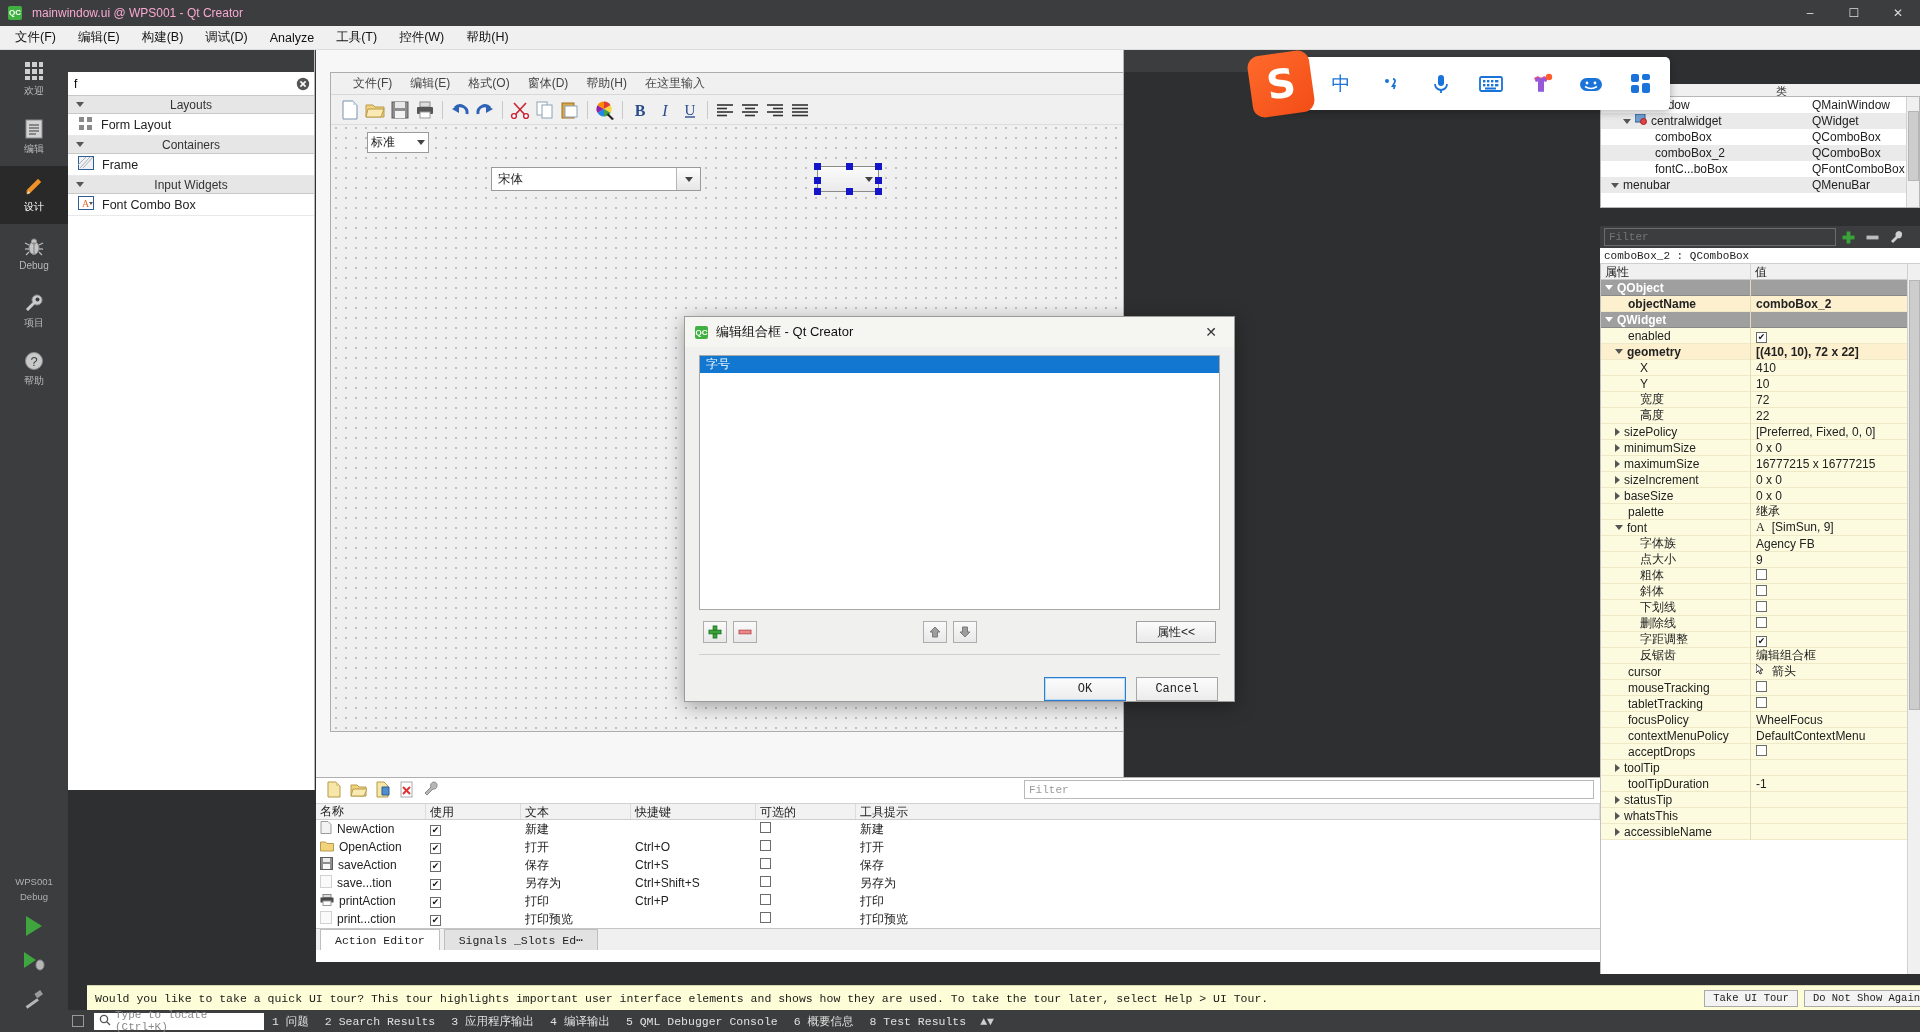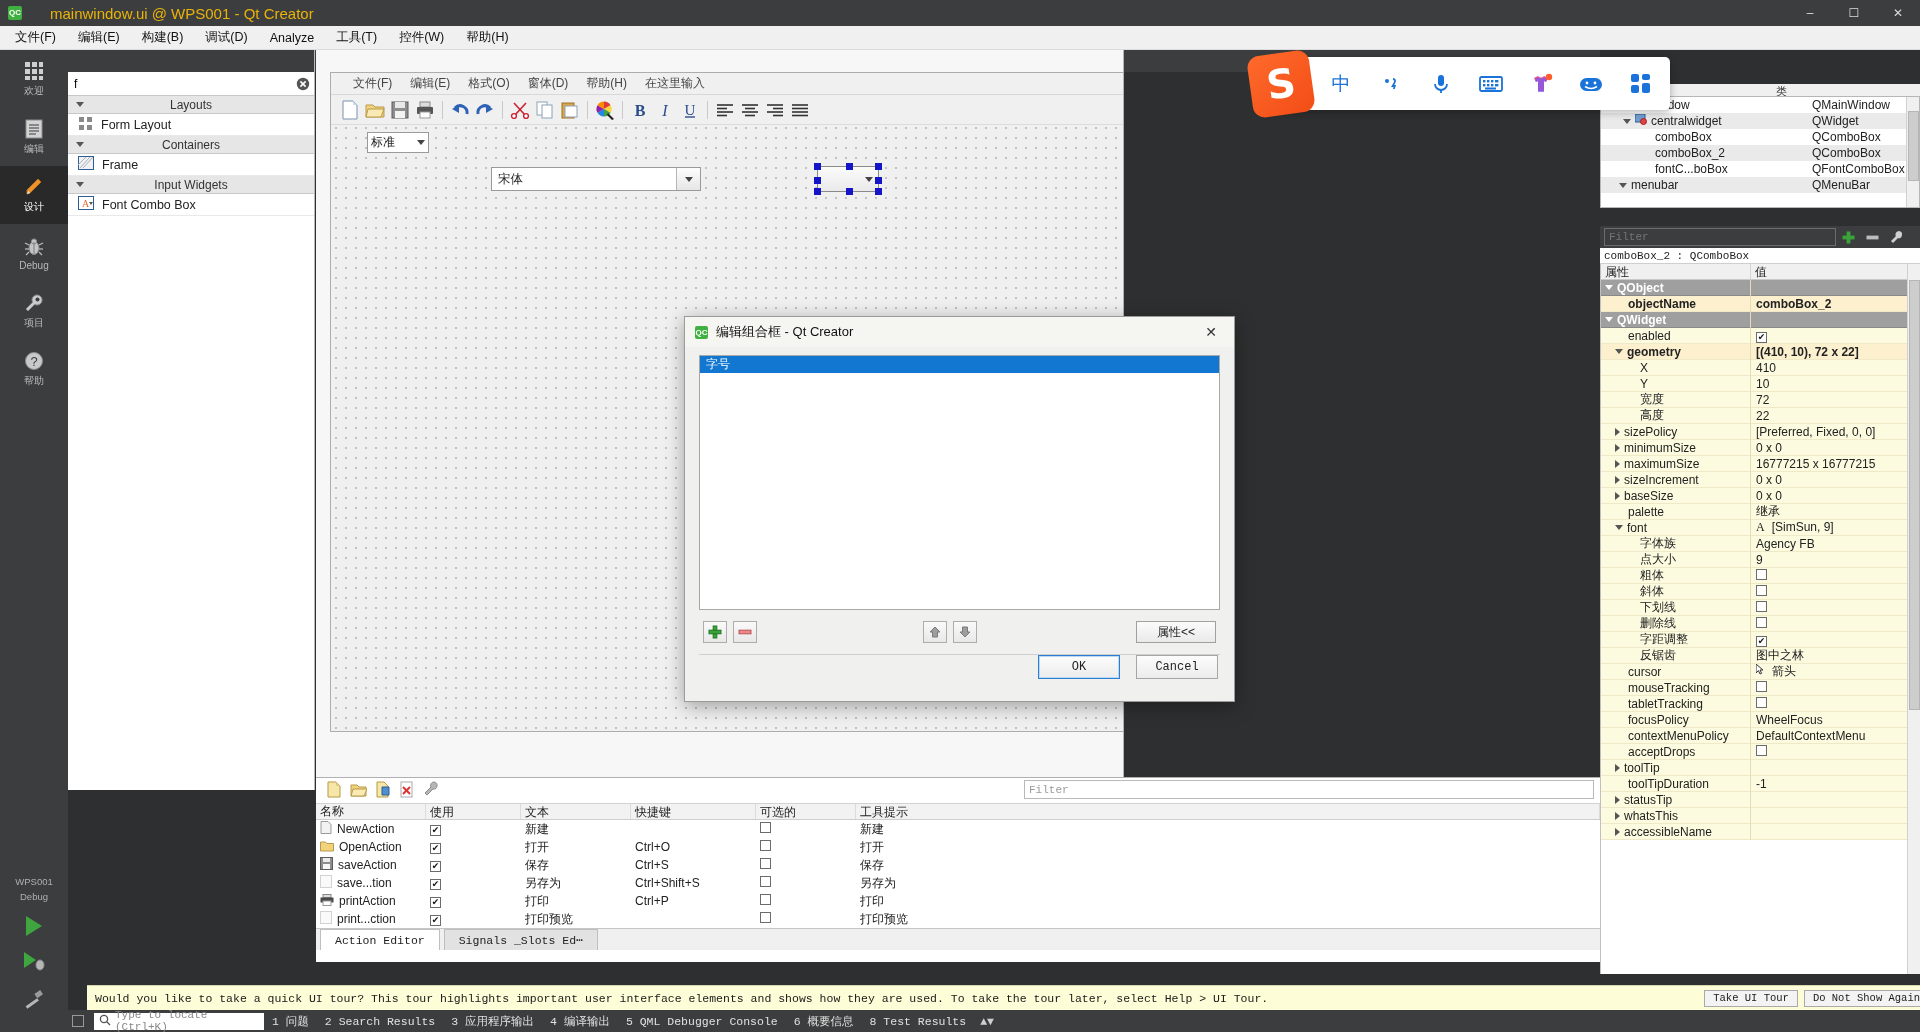--- a/index.html
+++ b/index.html
@@ -6,21 +6,21 @@
   html,body { width:1920px; height:1032px; overflow:hidden; background:#2e2f30;
     font-family:"Liberation Sans","DejaVu Sans",sans-serif; font-size:12px; color:#222; }
   #app { position:relative; width:1920px; height:1032px; }
 
   
   .titlebar { position:absolute; left:0; top:0; width:1920px; height:26px;
     background:#3c3d3e; display:flex; align-items:center; }
   .tb-logo { width:14px; height:14px; margin-left:8px; border-radius:2px;
     background:#40b040; color:#fff; font-size:8px; line-height:14px; text-align:center;
     font-family:"Liberation Sans",sans-serif; font-weight:bold; }
-  .tb-title { margin-left:28px; color:#eab308; font-size:15px; }
+  .tb-title { margin-left:10px; color:#f9a8d4; font-size:12px; }
   .tb-btns { margin-left:auto; display:flex; height:26px; }
   .tb-btn { width:44px; height:26px; display:flex; align-items:center; justify-content:center;
     color:#dcdcdc; font-size:12px; }
 
   
   .menubar { position:absolute; left:0; top:26px; width:1920px; height:24px;
     background:#f0f0f0; display:flex; align-items:center; padding-left:4px;
     border-bottom:1px solid #dcdcdc; }
   .menuitem { padding:3px 11px; font-size:12.5px; color:#111; }
 
@@ -96,22 +96,22 @@
   .listview { flex:1; background:#fff; border:1px solid #a8a8a8; display:flex; flex-direction:column; }
   .lv-header { height:17px; background:#1277d0; color:#fff; font-size:12px;
     display:flex; align-items:center; padding-left:6px; }
   .lv-area { flex:1; }
   .dlg-tools { height:44px; display:flex; align-items:center; gap:6px; padding:0 4px; }
   .sqbtn { width:24px;height:22px;background:linear-gradient(#fafafa,#e8e8e8);
     border:1px solid #adadad; display:flex;align-items:center;justify-content:center; }
   .propbtn { margin-left:auto; width:80px;height:22px; background:linear-gradient(#fbfbfb,#eaeaea);
     border:1px solid #a0a0a0; font-size:12px; display:flex;align-items:center;justify-content:center; }
   .dlg-sep { height:1px; background:#cfcfcf; margin:0 14px; }
-  .dlg-foot { height:46px; display:flex; align-items:flex-start; justify-content:flex-end;
-    gap:16px; padding-right:16px; }
+  .dlg-foot { height:46px; display:flex; align-items:flex-end; justify-content:flex-end;
+    gap:10px; padding-right:16px; }
   .dbtn { width:82px;height:24px; font-size:12px; display:flex;align-items:center;justify-content:center;
     background:linear-gradient(#fcfcfc,#ececec); border:1px solid #a6a6a6;
     font-family:"Liberation Mono",monospace; }
   .dbtn.def { border:1px solid #2a7fd4; box-shadow:0 0 0 1px #bcd9f4 inset; }
 
   
   .objtree { position:absolute; left:1600px; top:96px; width:320px; height:112px;
     background:#fff; border:1px solid #b6b6b6; overflow:hidden; }
   .ot-row { height:16px; display:flex; align-items:center; font-size:12px; }
   .ot-row.alt { background:#eaeaea; }
@@ -794,21 +794,21 @@
         </span>
       <span class="ot-c2">QComboBox</span>
     </div>
     <div class="ot-row">
       <span class="ot-c1" style="padding-left:54px">
           <span>fontC...boBox</span>
         </span>
       <span class="ot-c2">QFontComboBox</span>
     </div>
     <div class="ot-row alt">
-      <span class="ot-c1" style="padding-left:18px">
+      <span class="ot-c1" style="padding-left:10px">
         <span class="tri-r"></span>
         <span>menubar</span>
       </span>
       <span class="ot-c2">QMenuBar</span>
     </div>
     <div class="scrollv">
       <div class="sv-thumb" style="top:14px;height:70px"></div>
     </div>
   </div>
 
@@ -1000,21 +1000,21 @@
             <span style="width: 9px; display: inline-block;"></span>
             <span>字距调整</span>
           </div>
           <div class="pr-b"><span class="chk">✔</span></div>
         </div>
         <div class="pr-row">
           <div class="pr-a ind2">
             <span style="width: 9px; display: inline-block;"></span>
             <span>反锯齿</span>
           </div>
-          <div class="pr-b"><span>图中之林</span></div>
+          <div class="pr-b"><span>编辑组合框</span></div>
         </div>
         <div class="pr-row">
           <div class="pr-a ind1">
             <span style="width: 9px; display: inline-block;"></span>
             <span>cursor</span>
           </div>
           <div class="pr-b"><span style="margin-right: 7px;"><svg width="9" height="11" viewBox="0 0 9 11">
                 <polygon points="0,0 0,9 2.4,6.6 4,10 5.6,9.3 4,6 7,6" fill="#fff" stroke="#333"></polygon>
               </svg></span><span>箭头</span></div>
         </div>

